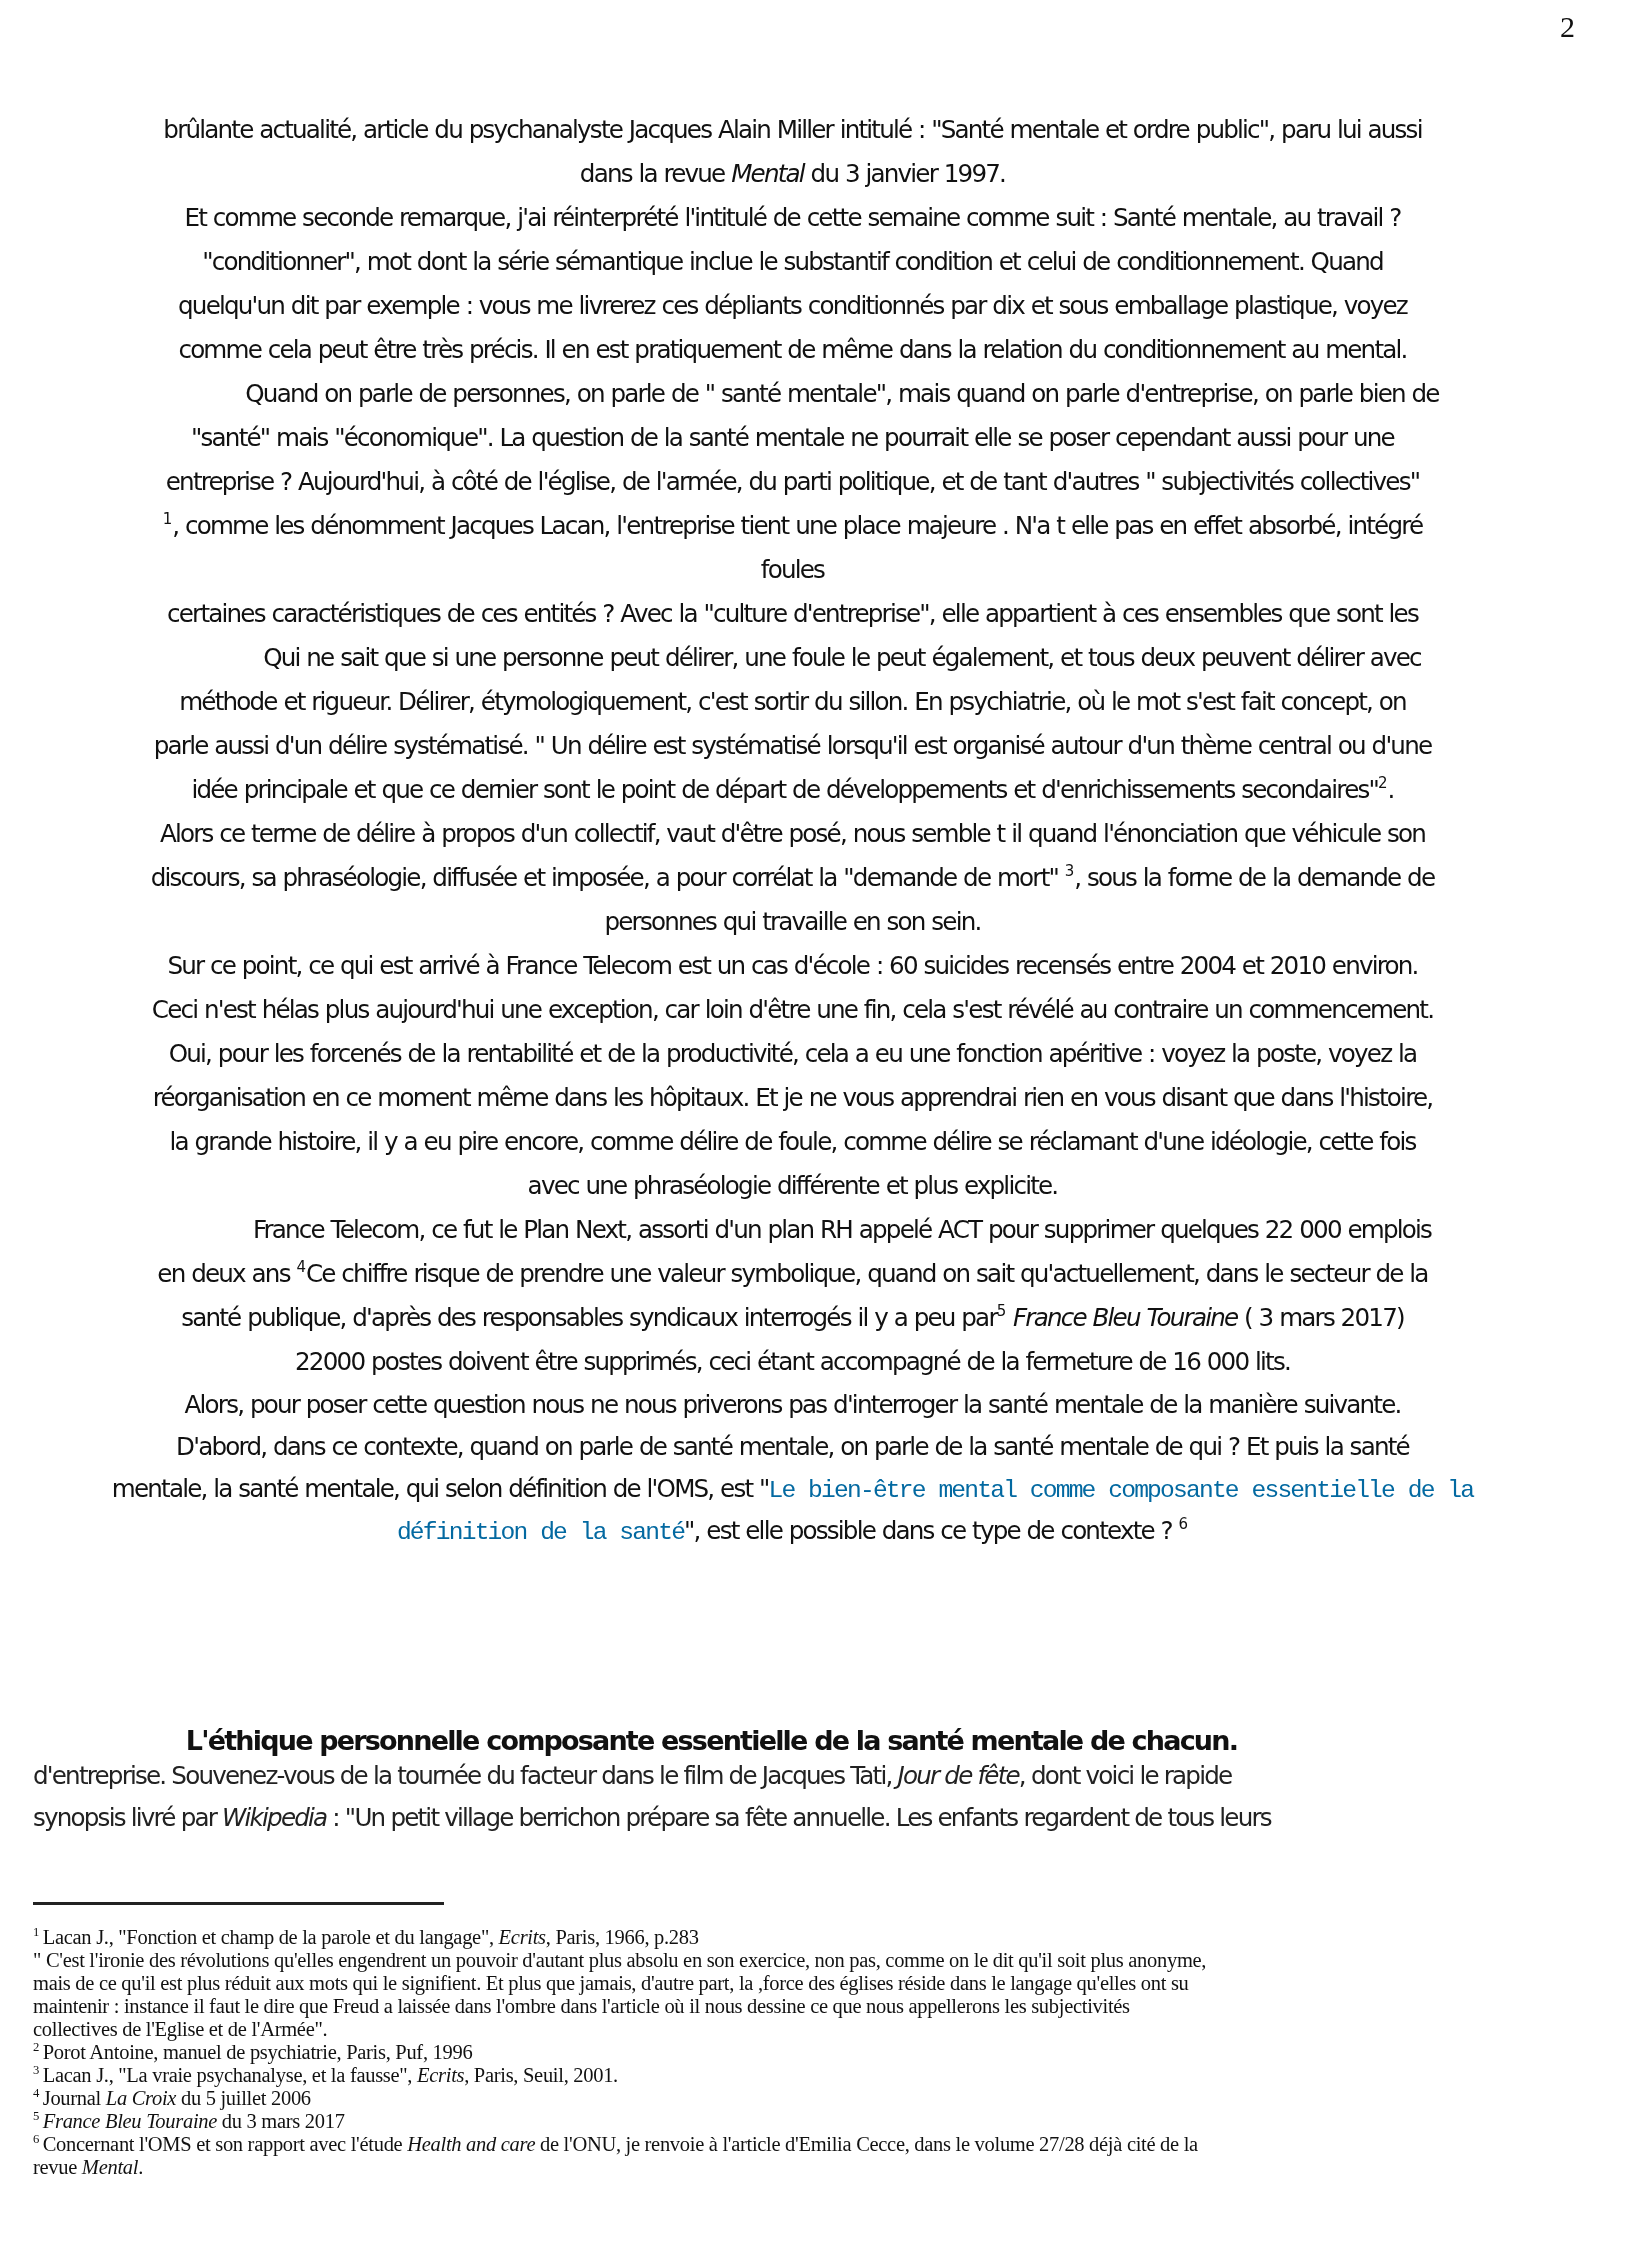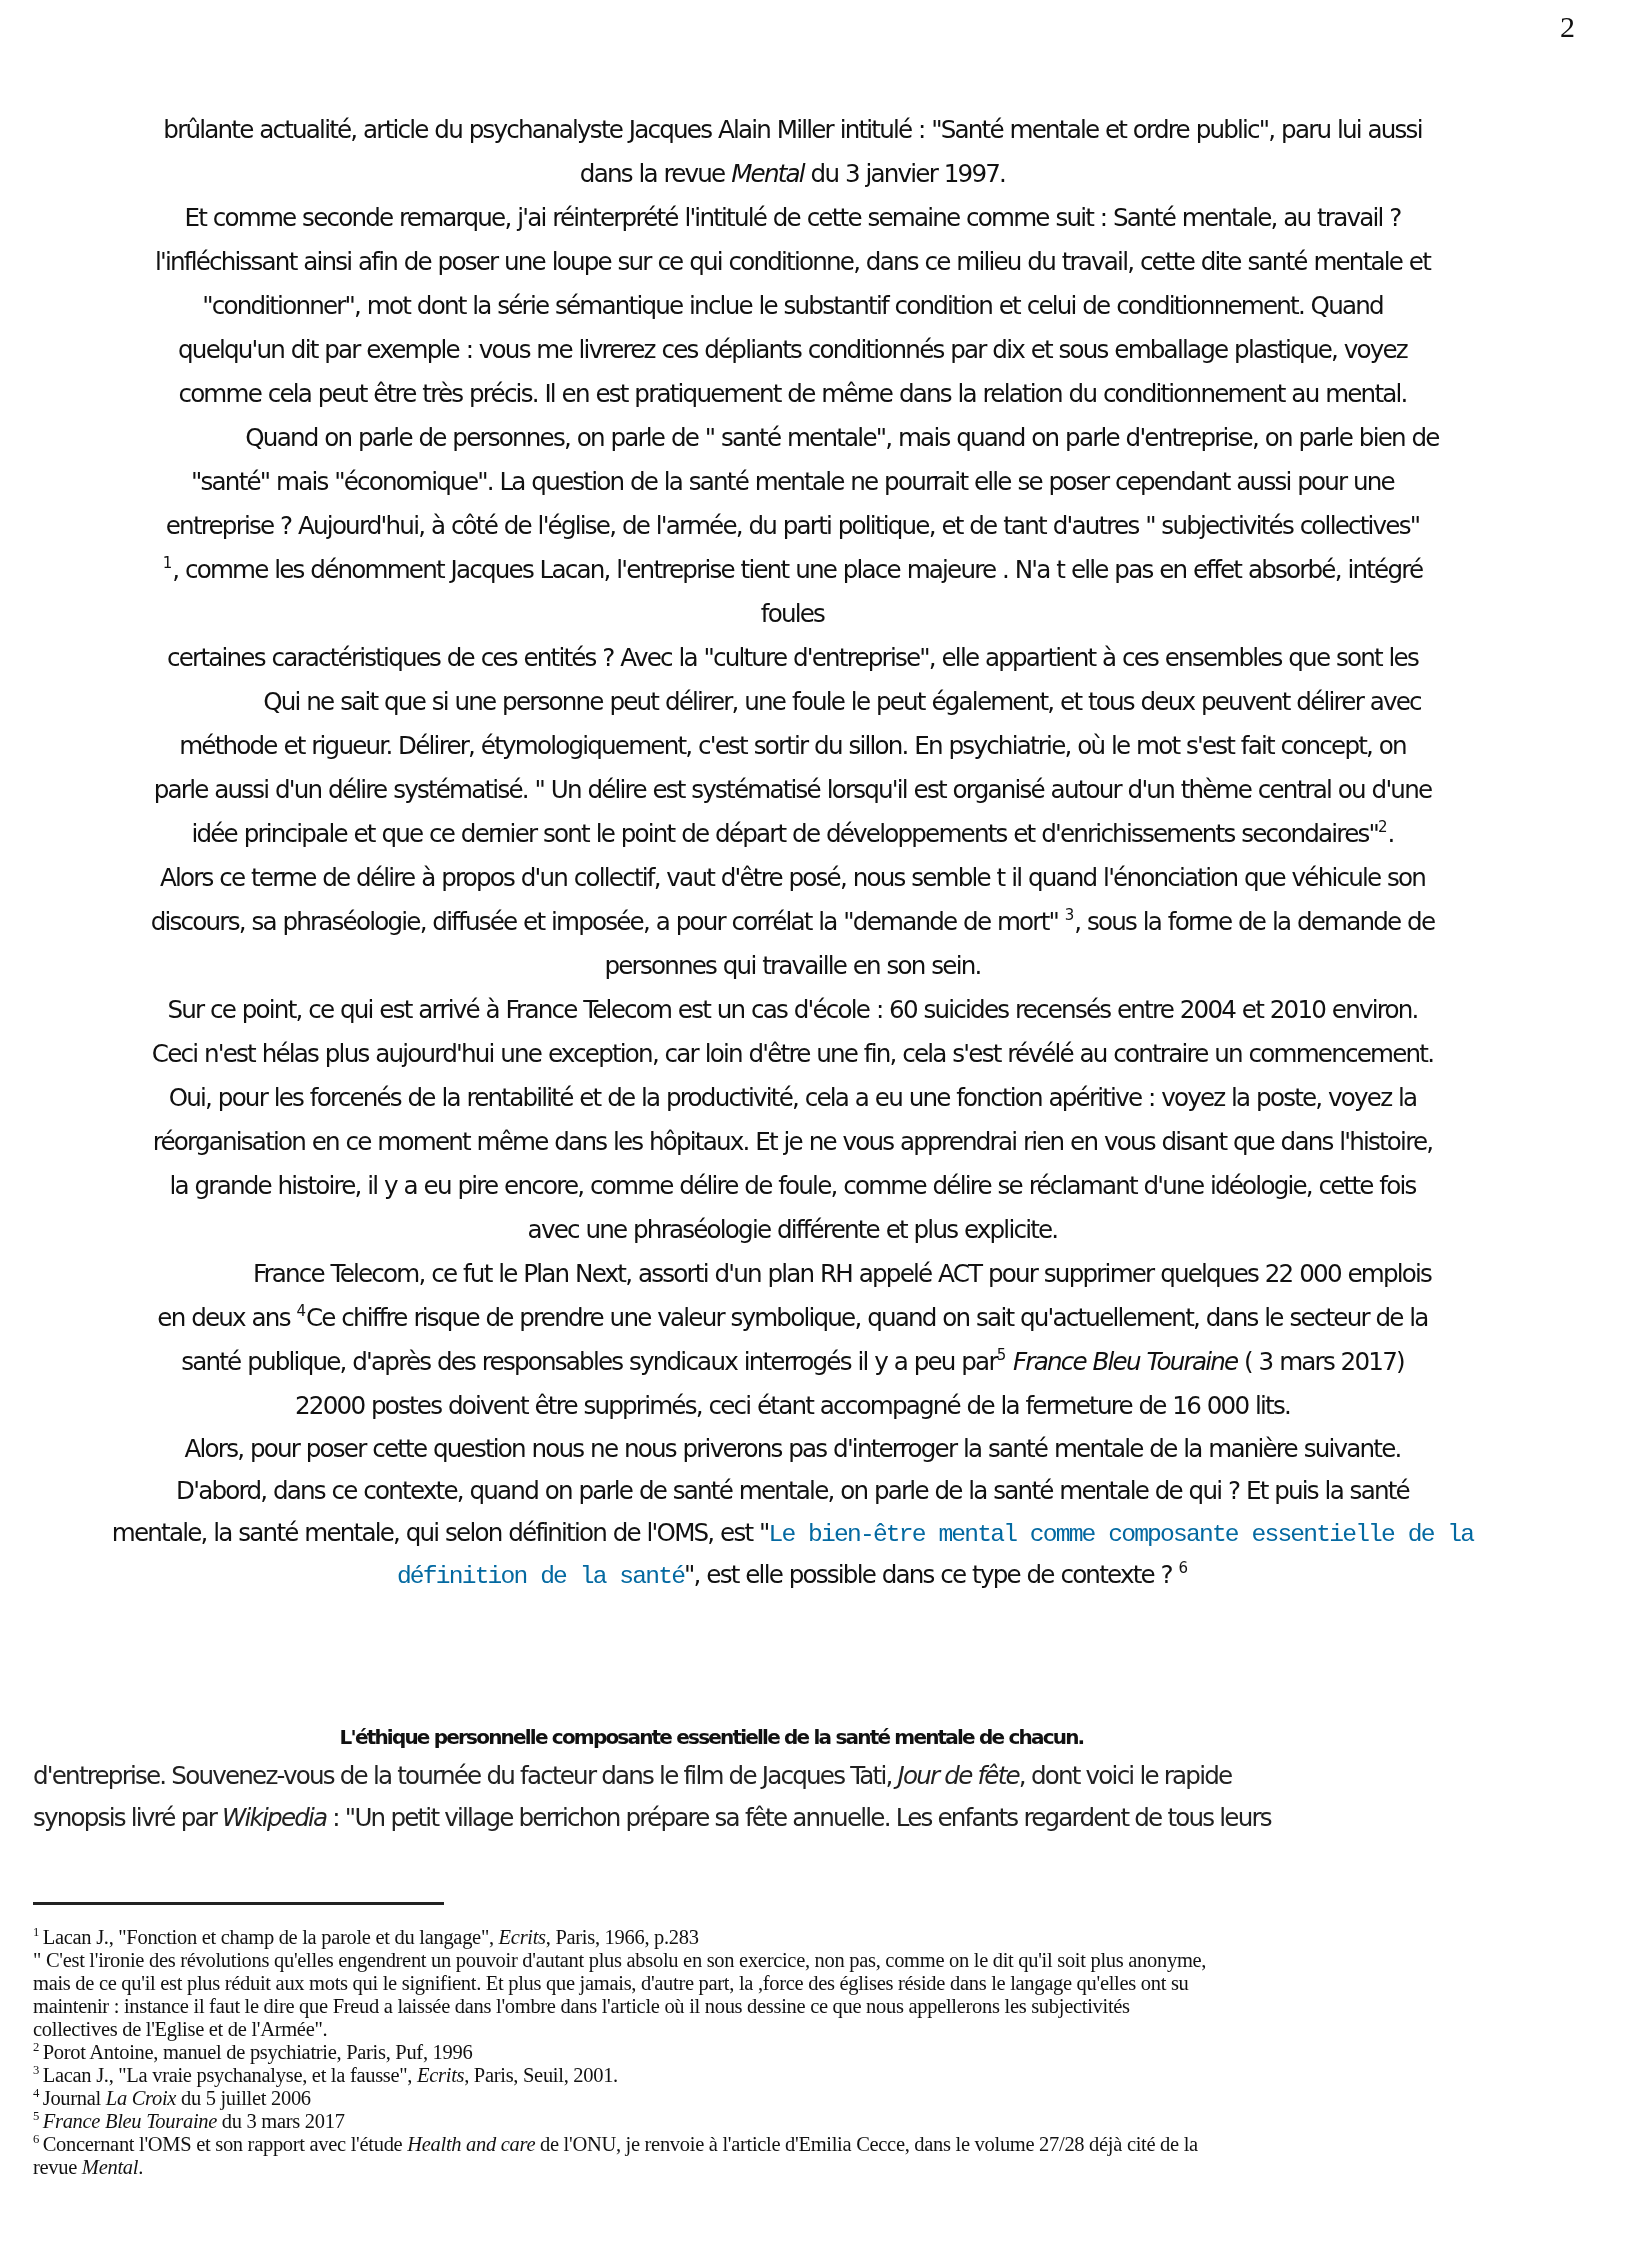--- a/index.html
+++ b/index.html
@@ -21,21 +21,21 @@
     color: #111;
     text-align: center;
   }
   .line { white-space: nowrap; height: 44px; }
   .indent { padding-left: 99px; }
   .body-text sup { font-size: 15px; line-height: 0; vertical-align: 10.4px; letter-spacing: 0; }
   .grey { color: #0369a1; font-family: Liberation Mono, monospace; }
   .heading {
     position: absolute; top: 1725px; left: 0; width: 1423px; text-align: center;
     font-family: "DejaVu Sans", sans-serif; font-weight: bold;
-    font-size: 20px; letter-spacing: -1.8px; color: #111;
+    font-size: 27px; letter-spacing: -1.8px; color: #111;
   }
   .section2 {
     position: absolute; left: 33px; top: 1755px; width: 1519px;
     font-family: "DejaVu Sans", sans-serif;
     font-size: 24.6px; letter-spacing: -1.8px; line-height: 42px; color: #222;
   }
   .rule {
     position: absolute; left: 33px; top: 1902px; width: 411px; height: 3px; background: #222;
   }
   .footnotes {
@@ -50,21 +50,20 @@
 </style>
 </head>
 <body>
 
 <div class="page-number">2</div>
 
 <div class="body-text">
   <div class="line"><span>brûlante actualité, article du psychanalyste Jacques Alain Miller intitulé : "Santé mentale et ordre public",  paru lui aussi</span></div>
   <div class="line"><span>dans la revue </span><em>Mental</em><span> du 3 janvier 1997.</span></div>
   <div class="line"><span>Et comme seconde remarque, j'ai  réinterprété  l'intitulé de cette semaine comme suit : Santé mentale, au travail ?</span></div>
-  <div class="line"><span>l'infléchissant ainsi afin de poser une loupe sur ce qui conditionne, dans ce milieu du travail, cette dite santé mentale et</span></div>
   <div class="line"><span>"conditionner", mot dont la série sémantique inclue le substantif condition et celui de conditionnement. Quand</span></div>
   <div class="line"><span>quelqu'un dit par exemple : vous me livrerez ces dépliants conditionnés par dix et sous emballage plastique, voyez</span></div>
   <div class="line"><span>comme cela peut être très précis. Il en est pratiquement de même dans la relation du conditionnement au mental.</span></div>
   <div class="line indent"><span>Quand on parle de personnes, on parle de " santé mentale", mais quand on parle d'entreprise, on parle bien de</span></div>
   <div class="line"><span>"santé" mais "économique". La question de la santé mentale ne pourrait elle se poser cependant aussi pour une</span></div>
   <div class="line"><span>entreprise ? Aujourd'hui, à côté de l'église, de l'armée, du parti politique, et de tant d'autres " subjectivités collectives"</span></div>
   <div class="line"><sup>1</sup><span>, comme les dénomment Jacques Lacan,  l'entreprise tient une place majeure . N'a t elle pas en effet absorbé, intégré</span></div>
   <div class="line"><span>foules</span></div>
   <div class="line"><span>certaines caractéristiques de ces entités ? Avec la "culture d'entreprise", elle appartient à ces ensembles  que sont les</span></div>
   <div class="line indent"><span>Qui ne sait que si une personne peut délirer, une foule le peut également, et tous deux peuvent délirer avec</span></div>

